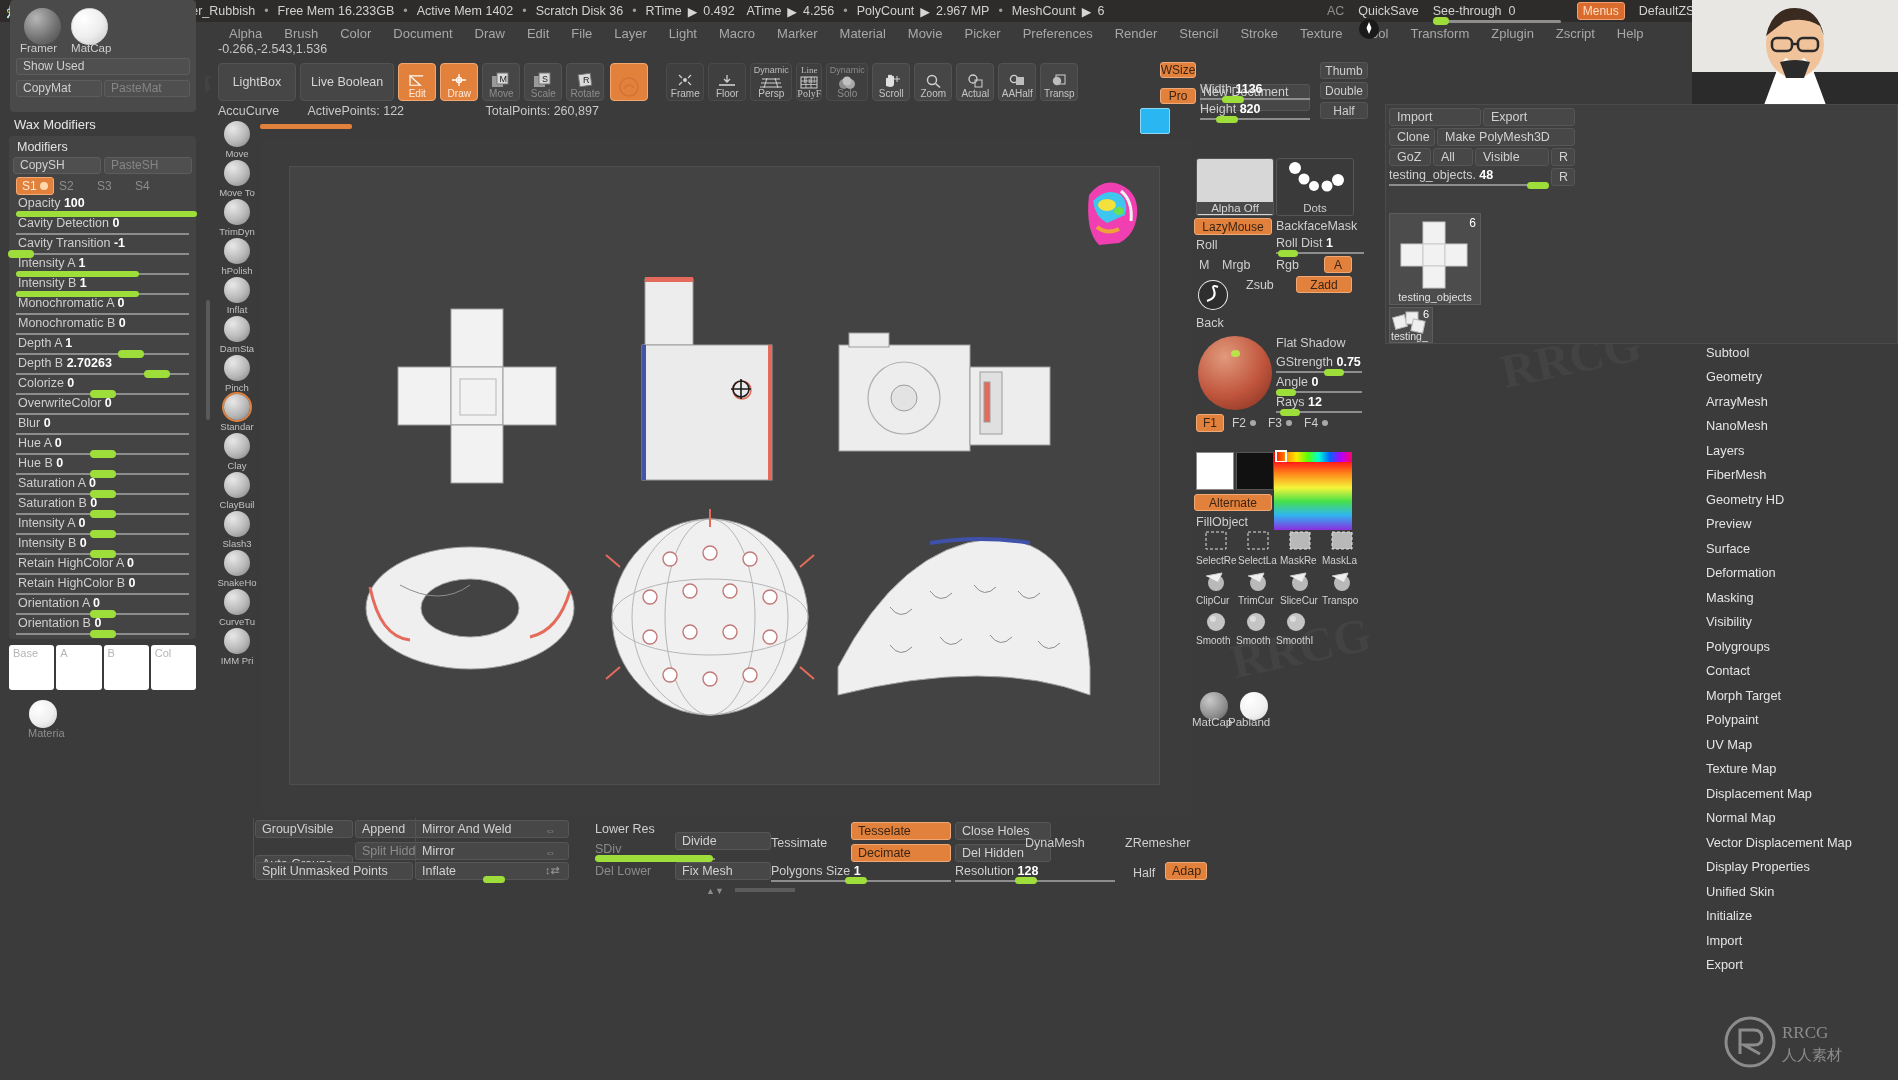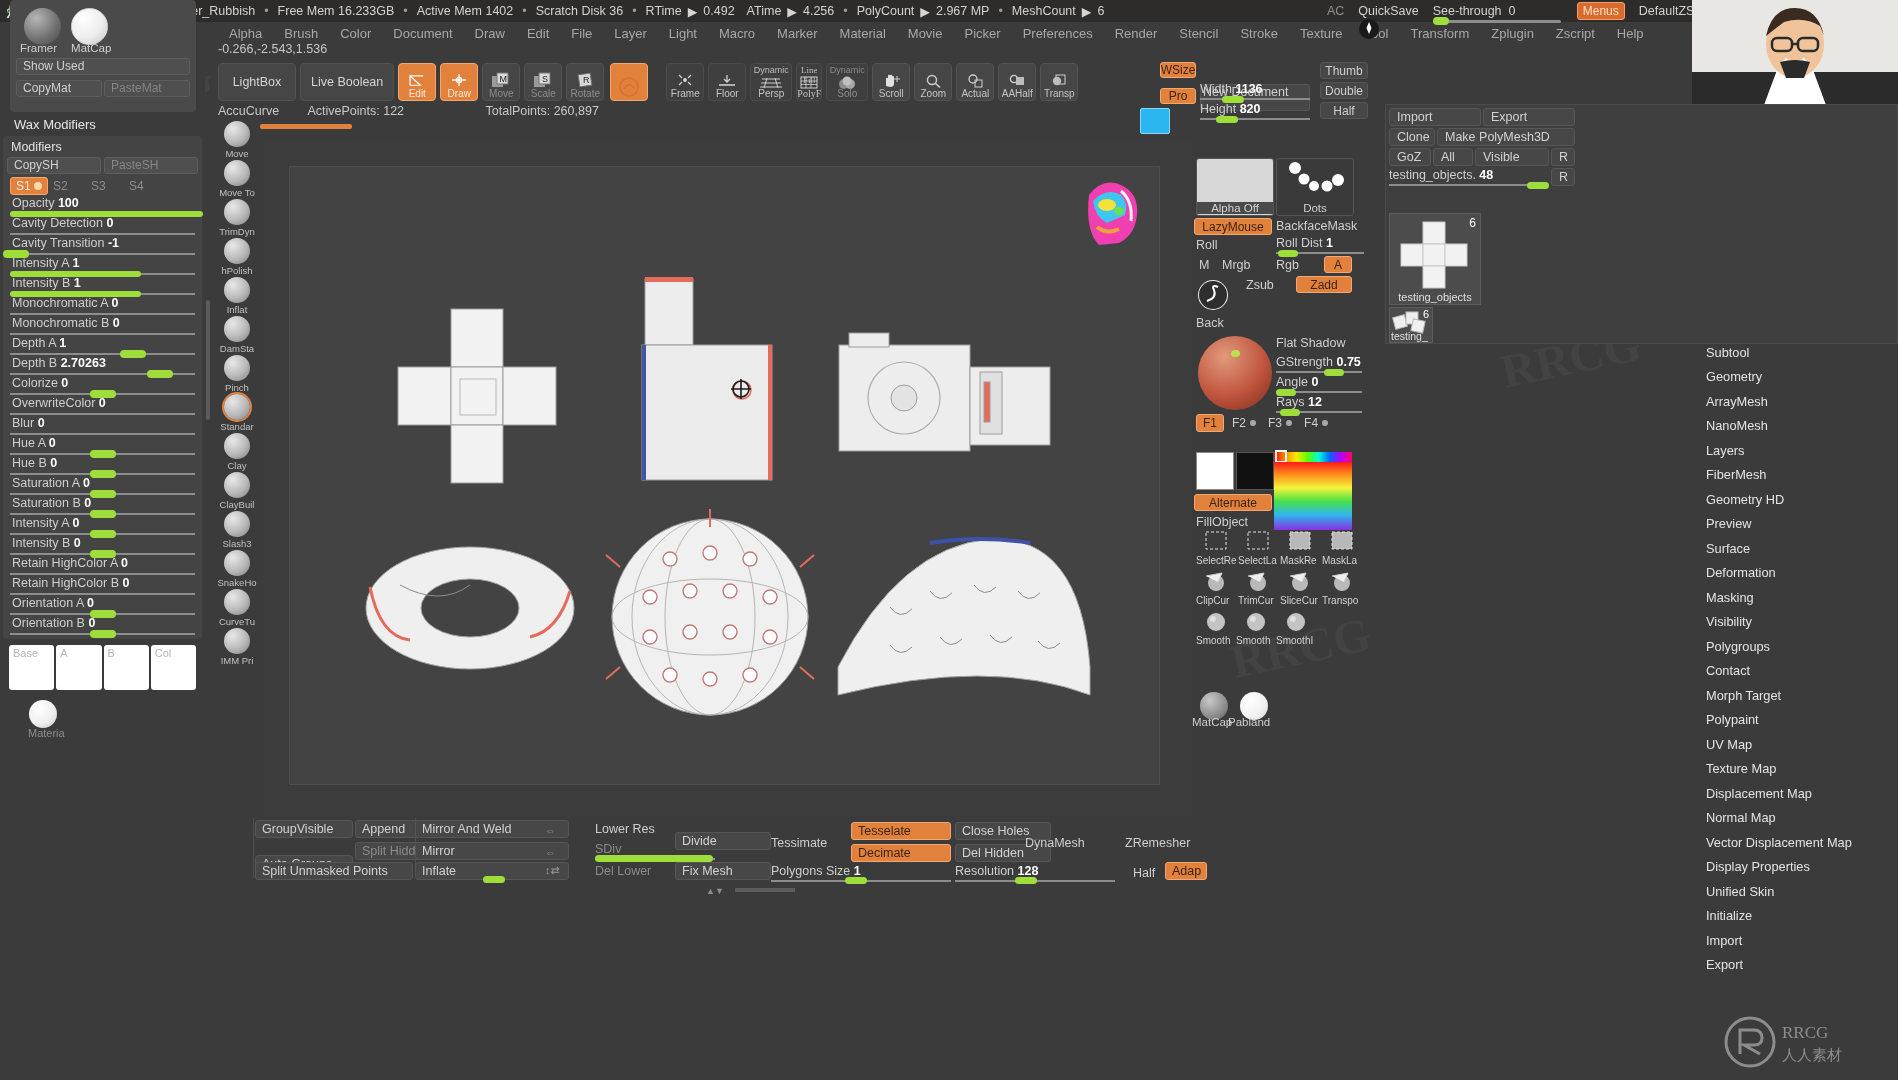--- a/index.html
+++ b/index.html
@@ -31,21 +31,21 @@
   .lp-top { position:absolute; left:10px; top:-22px; width:186px; height:112px; background:#4a4a4a; border-radius:4px; }
   .matcap-swatches { position:absolute; left:14px; top:8px; display:flex; gap:10px; }
   .sw { width:37px; height:37px; border-radius:50%; }
   .sw.gray { background:radial-gradient(circle at 33% 28%, #b6b6b6, #6e6e6e 60%, #454545); }
   .sw.white { background:radial-gradient(circle at 33% 28%, #ffffff, #ededed 55%, #c7c7c7); border:1px solid #dadada; }
   .lp-btn { background:#4f4f4f; border:1px solid #5d5d5d; border-radius:3px; height:17px; line-height:15px; padding:0 6px; font-size:12px; color:#d0d0d0; white-space:nowrap; overflow:hidden;}
   .lp-btn.dim { color:#858585; }
   .rowpair { display:flex; gap:3px; }
 
   .sec-title { color:#e6e6e6; font-size:13px; padding:3px 0 3px 14px; }
-  .panelbox { background:#444; border-radius:4px; margin:0 3px; padding:3px; }
+  .panelbox { background:#444; border-radius:4px; margin:0 9px; padding:3px; }
 
   .slider-row { position:relative; height:20px; padding-left:6px; }
   .slider-row .lbl { font-size:12.5px; color:#cfcfcf; position:relative; z-index:2; }
   .slider-row .val { color:#ffffff; font-weight:bold; }
   .track { position:absolute; left:4px; bottom:1px; right:4px; height:2px; background:#8d8d8d; }
   .knob { position:absolute; bottom:-2px; height:8px; width:26px; background:#9ede3a; border-radius:5px; }
   .fillbar { position:absolute; left:4px; bottom:-1px; height:6px; background:#9ede3a; border-radius:3px; }
 
   .s-tabs { display:flex; gap:0px; height:20px; align-items:center; padding-left:4px; }
   .s-tab { width:38px; font-size:12px; color:#8c8c8c; text-align:left; padding-left:5px;}

